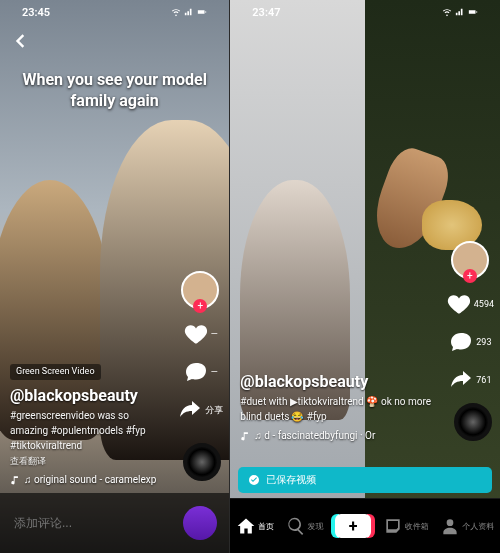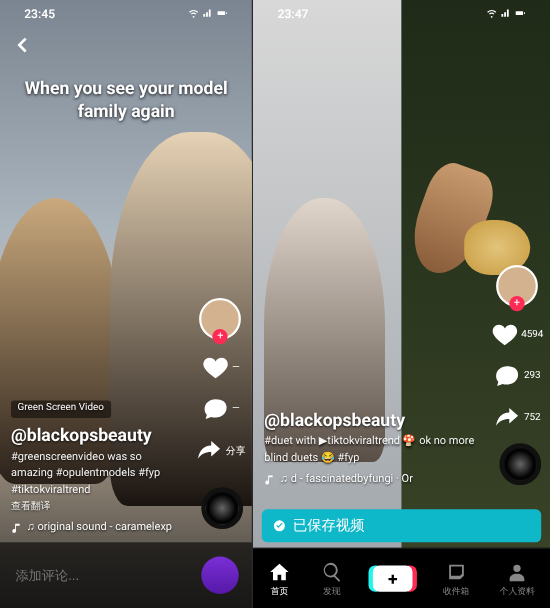--- a/index.html
+++ b/index.html
@@ -45,25 +45,25 @@
 .meta .music{margin-top:4px;display:flex;align-items:center;gap:4px}
 .meta .music svg{width:10px;height:10px;fill:#fff}
 .meta .trans{opacity:.9;font-size:9px;margin-top:2px}
 
 .disc{position:absolute;right:8px;bottom:78px;width:30px;height:30px;border-radius:50%;background:radial-gradient(circle at 50% 50%, #666 0,#000 60%,#333 100%);border:4px solid #111;z-index:5}
 
 .commentbar{position:absolute;left:0;right:0;bottom:0;height:60px;display:flex;align-items:center;padding:0 12px;background:rgba(0,0,0,0.6)}
 .commentbar input{flex:1;background:transparent;border:none;color:#4d7c0f;font-size:12px;outline:none}
 .commentbar .fab{width:34px;height:34px;border-radius:50%;background:linear-gradient(#7a2fd6,#5618a8);margin-left:8px}
 
-.saved{position:absolute;left:8px;right:8px;bottom:60px;background:#0fb8c9;border-radius:5px;padding:6px 10px;font-size:13px;display:flex;align-items:center;gap:6px;z-index:6}
+.saved{position:absolute;left:8px;right:8px;bottom:60px;background:#0fb8c9;border-radius:5px;padding:6px 10px;font-size:10px;display:flex;align-items:center;gap:6px;z-index:6}
 .saved svg{width:12px;height:12px;fill:#fff}
 
 .bottomnav{position:absolute;left:0;right:0;bottom:0;height:54px;background:#000;display:flex;align-items:center;justify-content:space-around;border-top:1px solid #1a1a1a;z-index:7}
-.bottomnav .item{display:flex;flex-direction:column;align-items:center;gap:2px;font-size:8px;color:#888}
+.bottomnav .item{display:flex;flex-direction:row;align-items:center;gap:2px;font-size:8px;color:#888}
 .bottomnav .item.active{color:#fff}
 .bottomnav .item svg{width:20px;height:20px;fill:currentColor}
 .bottomnav .create{width:36px;height:24px;border-radius:6px;background:#fff;position:relative;display:flex;align-items:center;justify-content:center}
 .bottomnav .create::before{content:"";position:absolute;left:-4px;top:0;bottom:0;width:8px;background:#25f4ee;border-radius:6px 0 0 6px;z-index:-1}
 .bottomnav .create::after{content:"";position:absolute;right:-4px;top:0;bottom:0;width:8px;background:#fe2c55;border-radius:0 6px 6px 0;z-index:-1}
 .bottomnav .create span{color:#000;font-size:16px;font-weight:700}
 
 .pane-left .meta{bottom:66px}
 .pane-left .disc{bottom:72px}
 .pane-right .meta{bottom:110px}
@@ -207,21 +207,21 @@
             </svg>
           </div>
         <div class="cnt">293</div>
       </div>
       <div class="action">
         <div class="ic">
             <svg viewBox="0 0 24 24" width="24" height="24">
               <path d="M14 3l8 7-8 7v-4c-6 0-9 2-12 6 1-7 5-12 12-12V3z"></path>
             </svg>
           </div>
-        <div class="cnt">752</div>
+        <div class="cnt">761</div>
       </div>
     </div>
 
     <div class="meta">
       <span class="user">@blackopsbeauty</span><br>
       <span class="desc">#duet with ▶tiktokviraltrend 🍄 ok no more blind duets 😂 #fyp</span>
       <div class="music">
         <svg viewBox="0 0 24 24">
             <path d="M9 3v12a4 4 0 102 3V7h8V3z"></path>
           </svg>

